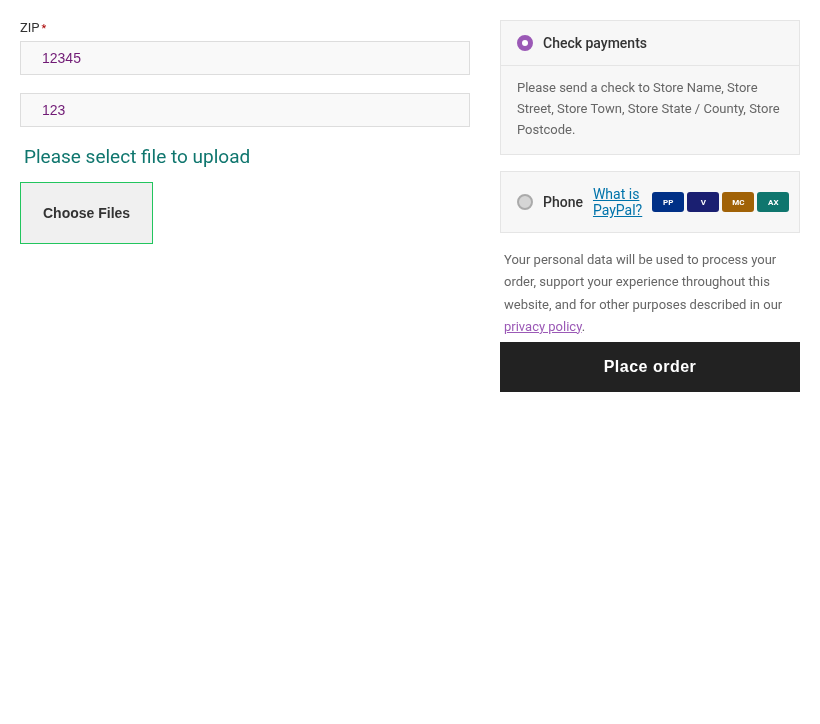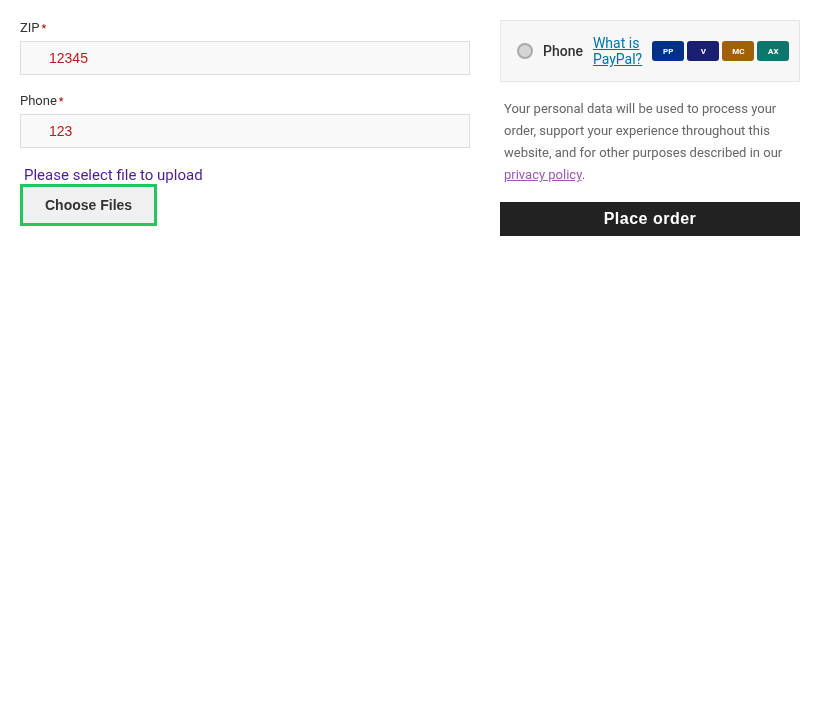--- a/index.html
+++ b/index.html
@@ -34,42 +34,42 @@
       font-size: 13px;
       color: #333;
     }
     .field-label .required {
       color: #a00;
       font-size: 11px;
       margin-left: 2px;
     }
     .field-input {
       width: 100%;
-      padding: 8px 28px;
+      padding: 8px 21px;
       border: 1px solid #ddd;
       background: #f9f9f9;
       font-size: 14px;
-      color: #b91c1c;
+      color: #701a75;
       outline: none;
     }
 
     
     .file-upload-section {
       margin-top: 10px;
     }
     .file-upload-hint {
-      font-size: 15px;
-      color: #4c1d95;
-      margin-bottom: 0;
+      font-size: 19px;
+      color: #0f766e;
+      margin-bottom: 14px;
       padding-left: 4px;
     }
     .choose-files-btn {
-      padding: 10px 22px;
+      padding: 22px 22px;
       background: #f0f0f0;
-      border: 3px solid #22c55e;
+      border: 1px solid #22c55e;
       font-size: 14px;
       color: #333;
       cursor: pointer;
       font-weight: 600;
     }
 
     
     .payment-box {
       background: #f7f7f7;
       border: 1px solid #e5e5e5;
@@ -150,31 +150,31 @@
     }
     .card-paypal { background: #003087; }
     .card-visa { background: #1a1f71; }
     .card-mc { background: #a16207; }
     .card-amex { background: #0f766e; }
 
     .privacy-text {
       font-size: 13px;
       color: #666;
       line-height: 1.7;
-      margin-bottom: 16px;
+      margin-bottom: 4px;
       padding: 0 4px;
     }
     .privacy-link {
       color: #9b59b6;
       text-decoration: underline;
     }
 
     .place-order-btn {
       width: 100%;
-      padding: 8px;
+      padding: 16px;
       background: #222;
       color: #fff;
       border: none;
       font-size: 16px;
       font-weight: 700;
       cursor: pointer;
       letter-spacing: 0.5px;
       text-transform: none;
     }
   </style>
@@ -186,39 +186,43 @@
   <div class="left-col">
 
     <div class="field-group">
       <label class="field-label">
         <span>ZIP</span><span class="required">*</span>
       </label>
       <input class="field-input" type="text" value="12345" style="">
     </div>
 
     <div class="field-group">
-      <label class="field-label">
-        <span>Phone</span><span class="required">*</span>
-      </label>
       <input class="field-input" type="text" value="123" style="">
     </div>
 
     <div class="field-group">
     </div>
 
     <div class="file-upload-section">
       <p class="file-upload-hint">Please select file to upload</p>
       <button class="choose-files-btn">Choose Files</button>
     </div>
 
   </div>
 
   <div class="right-col">
 
     
+    <div class="payment-box">
+      <div class="payment-option">
+        <div class="radio-circle selected"></div>
+        <span class="payment-label">Check payments</span>
+      </div>
+      <div class="payment-description">Please send a check to Store Name, Store Street, Store Town, Store State / County, Store Postcode.</div>
+    </div>
 
     
     <div class="payment-box">
       <div class="paypal-option">
         <div class="radio-circle unselected"></div>
         <span class="payment-label">Phone</span>
         <a href="#" class="paypal-label-link">What is PayPal?</a>
         <div class="paypal-icons">
           <span class="paypal-icon-card card-paypal">PP</span>
           <span class="paypal-icon-card card-visa">V</span>

